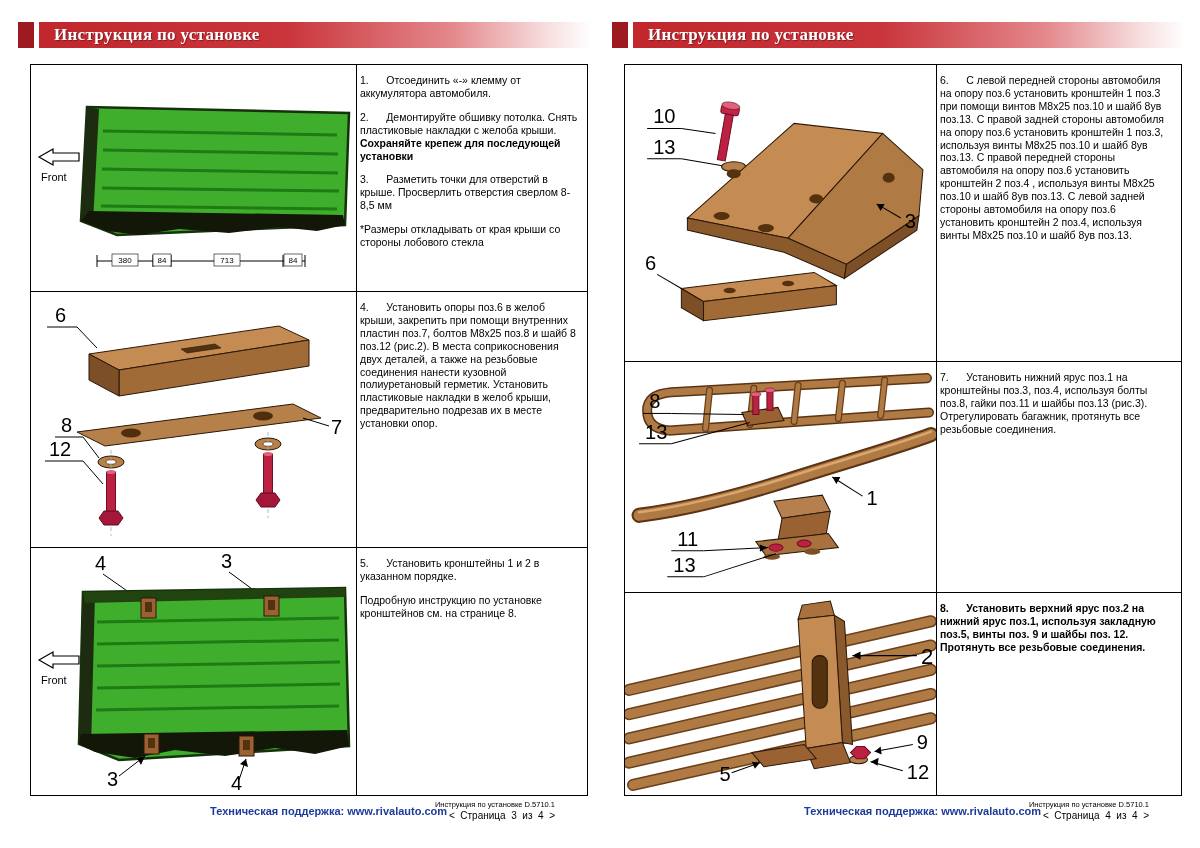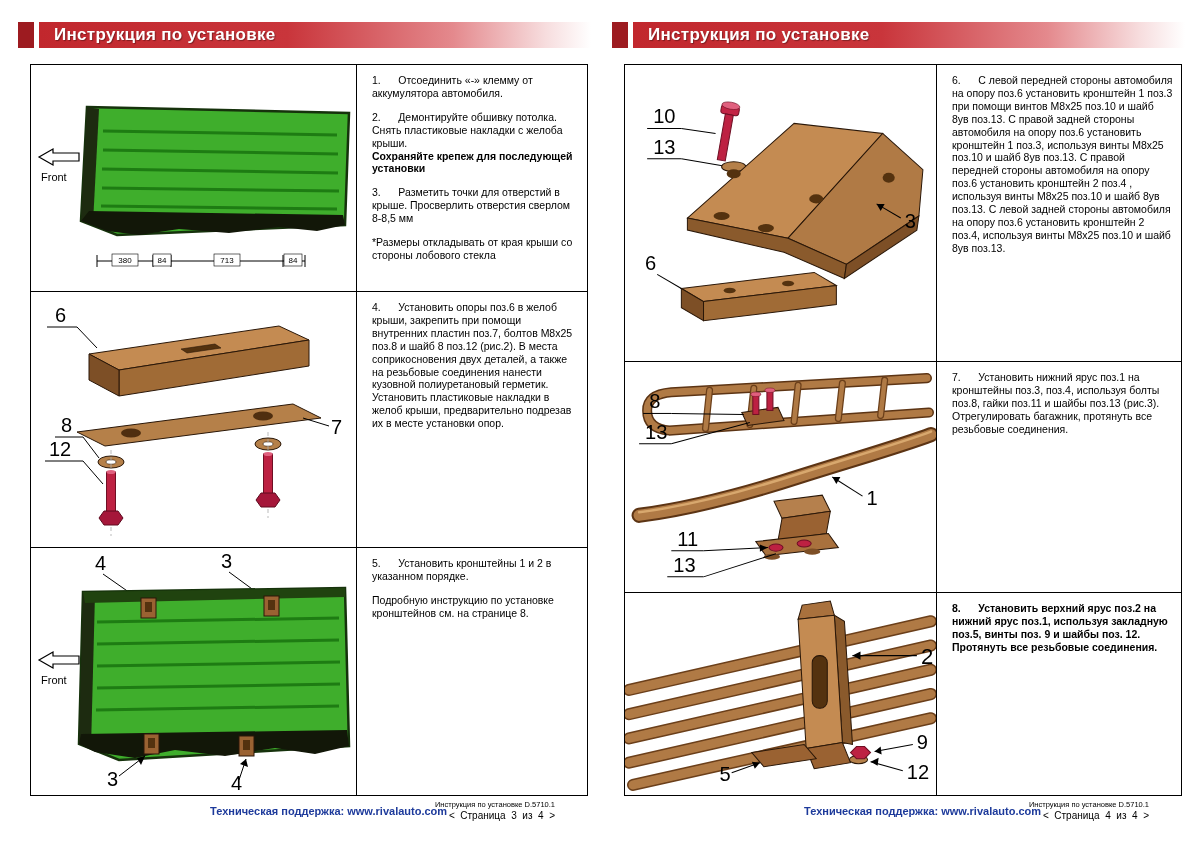--- a/index.html
+++ b/index.html
@@ -5,35 +5,35 @@
   * { margin:0; padding:0; box-sizing:border-box; }
   html,body { background:#fff; }
   body {
     width:1200px; height:848px; position:relative; overflow:hidden;
     font-family:"Liberation Sans","DejaVu Sans",sans-serif; color:#000;
   }
   .page { position:absolute; top:20px; width:573px; height:812px; background:#fff; }
   #page3 { left:18px; }
   #page4 { left:612px; }
 
-  .header-bar { position:absolute; top:2px; left:0; width:573px; height:26px; }
+  .header-bar { position:absolute; top:2px; left:0; width:573px; height:26px;font-family:Liberation Serif, serif; }
   .header-chip { position:absolute; left:0; top:0; width:16px; height:26px; background:#9d1b20; }
   .header-main {
     position:absolute; left:21px; top:0; right:0; height:26px;
     background:linear-gradient(90deg,#c1272d 0%,#c9353b 45%,#e4898d 75%,#f7dedf 92%,#ffffff 100%);
     color:#fff; font-size:17px; font-weight:bold; line-height:26px; padding-left:15px;
     letter-spacing:.3px; text-shadow:1px 1px 1px rgba(0,0,0,.35);
   }
 
   .sheet { position:absolute; top:44px; left:12px; width:558px; height:732px; border:1px solid #000; background:#fff; }
   .row { display:flex; width:100%; }
   .row.bt { border-top:1px solid #000; }
   .fcell { position:relative; overflow:hidden;text-align:right; }
   .fcell svg { position:absolute; inset:0; width:100%; height:100%; }
-  .tcell { flex:1; border-left:1px solid #000; padding:9px 8px 6px 15px; font-size:10.5px; line-height:1.23; overflow:hidden; }
+  .tcell { flex:1; border-left:1px solid #000; padding:9px 8px 6px 3px; font-size:10.5px; line-height:1.23; overflow:hidden; }
   .step { margin-bottom:11px; white-space:pre-wrap; }
   .step.nogap { margin-bottom:0; }
   .step.bold { font-weight:bold; }
 
   .footer { position:absolute; left:12px; right:0; top:780px; height:30px; font-size:10px; }
   .support { position:absolute; left:180px; top:5px; font-size:11px; font-weight:bold; color:#1d3a9b; white-space:pre; }
   .docref { position:absolute; right:36px; top:0; font-size:7.5px; white-space:pre; }
   .pagelbl { position:absolute; right:36px; top:10px; font-size:10px; white-space:pre; }
 
   svg text { fill:#000; }

